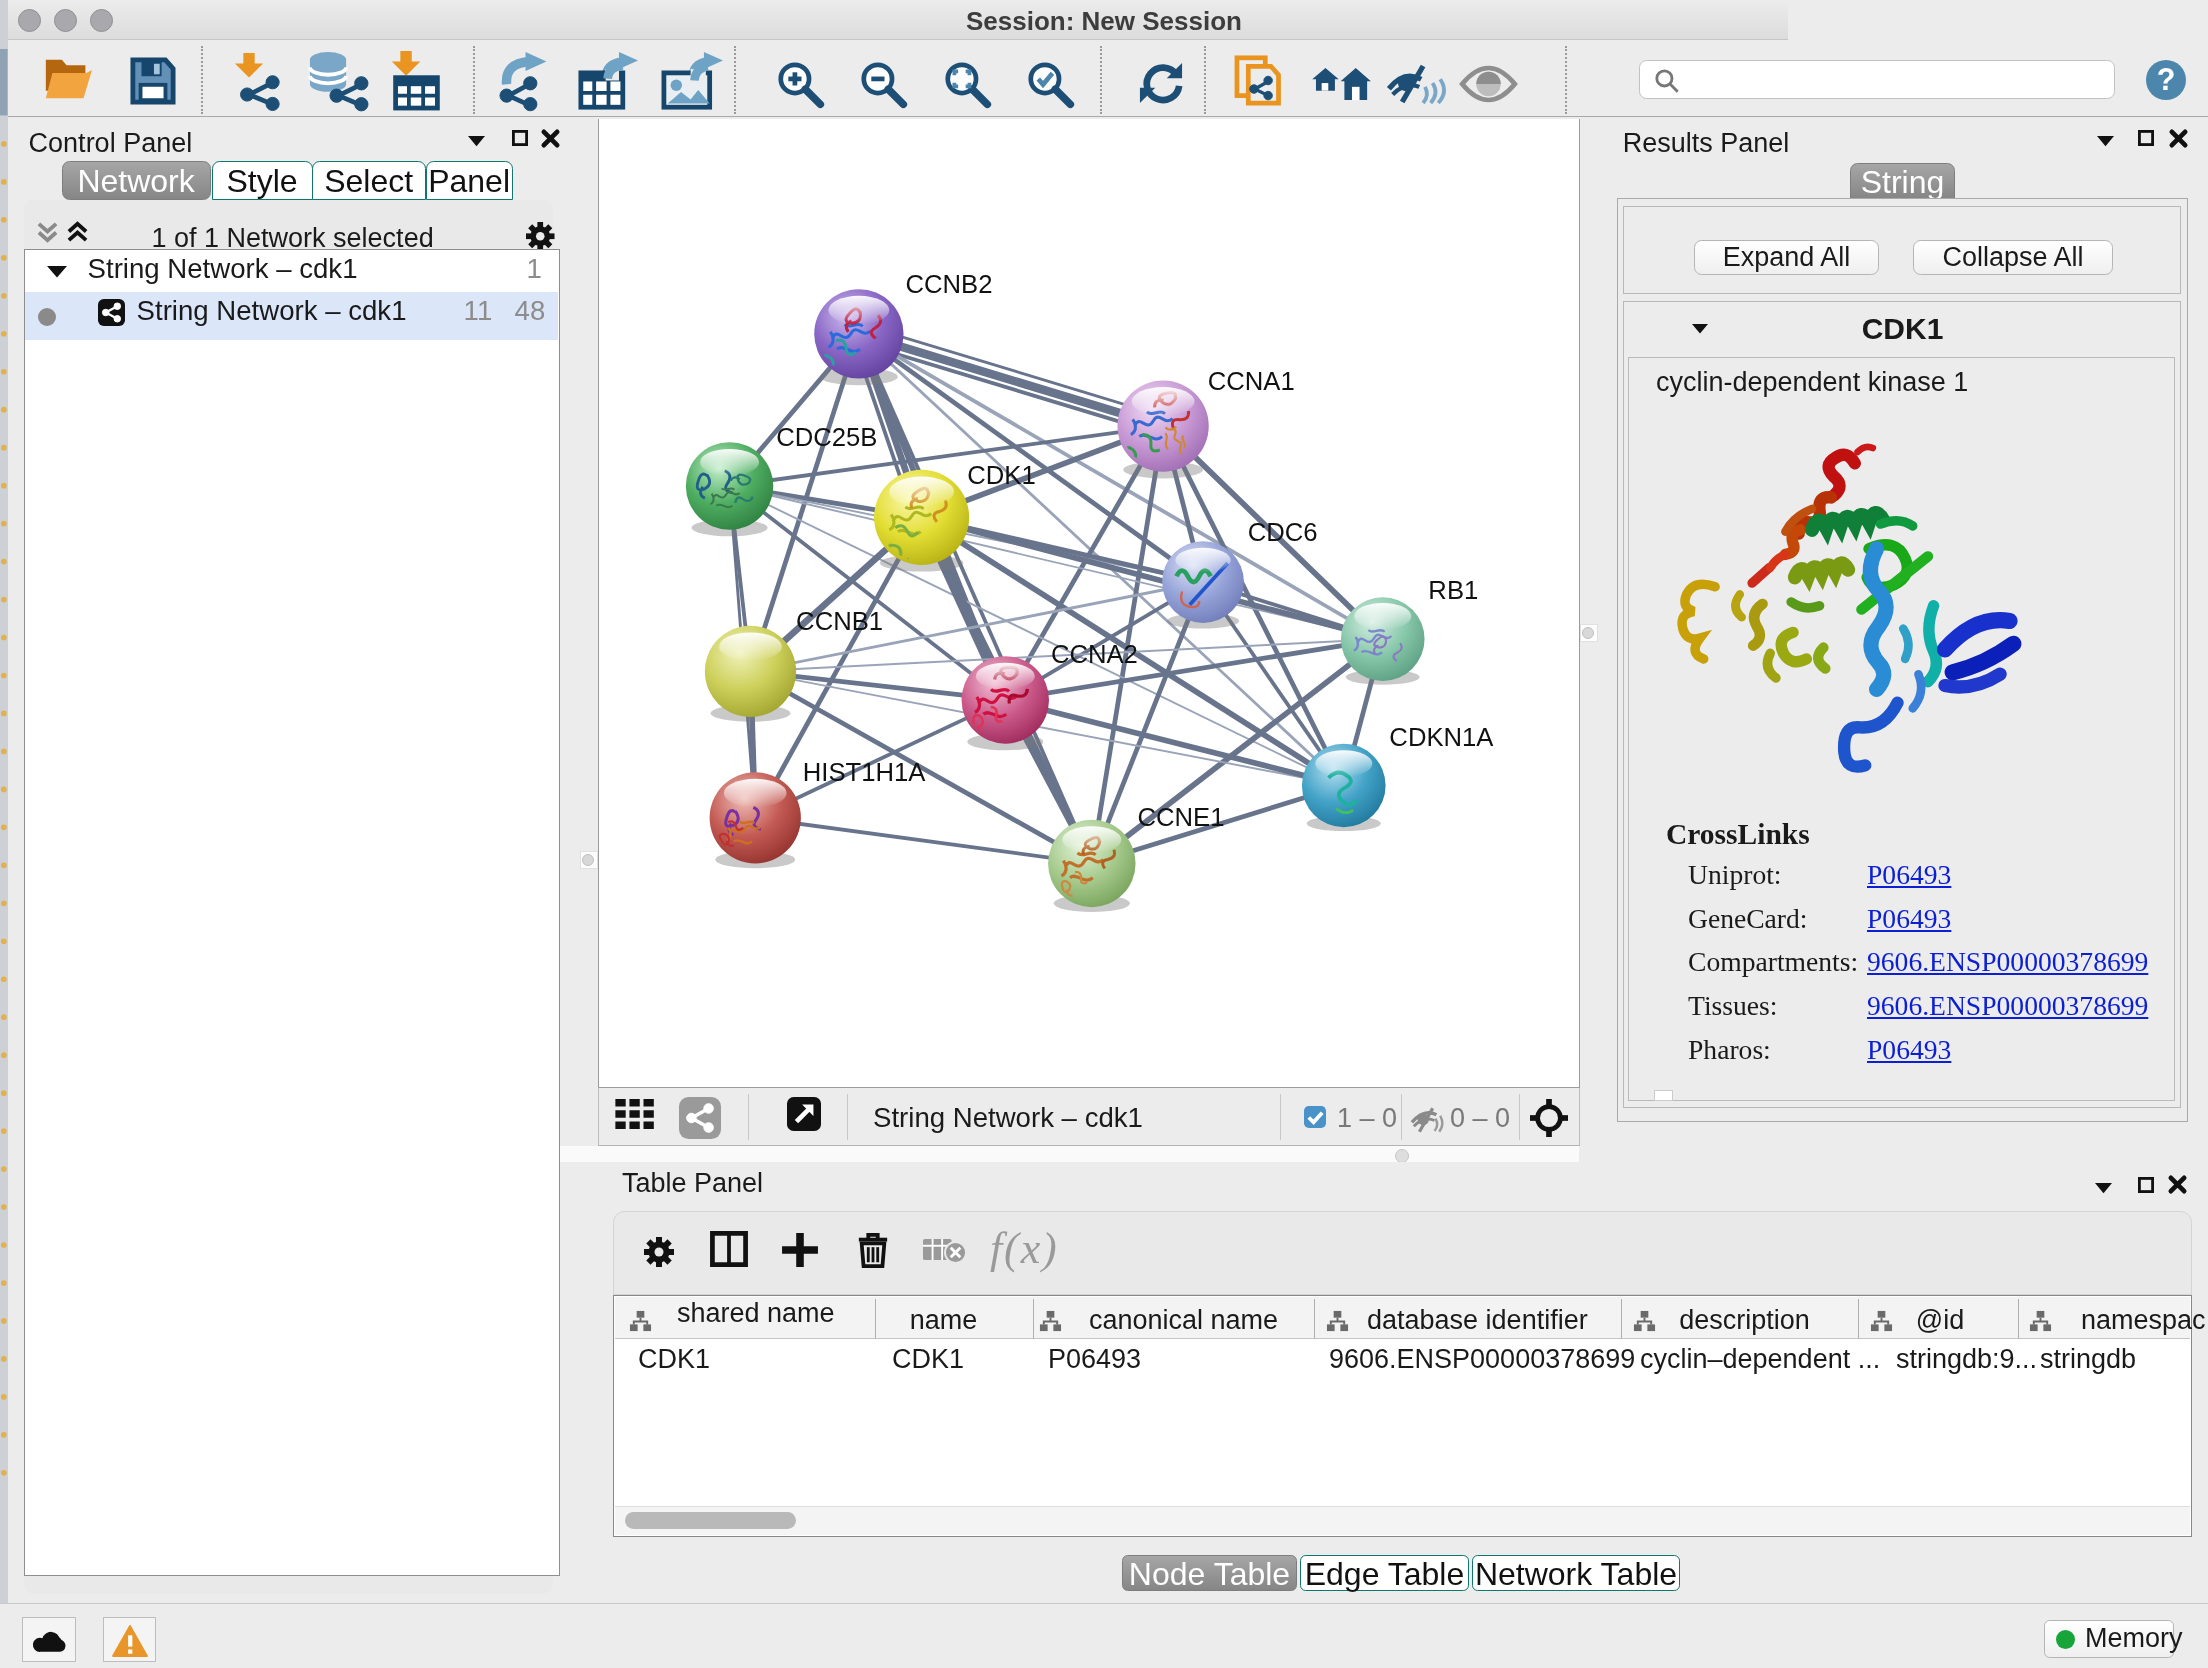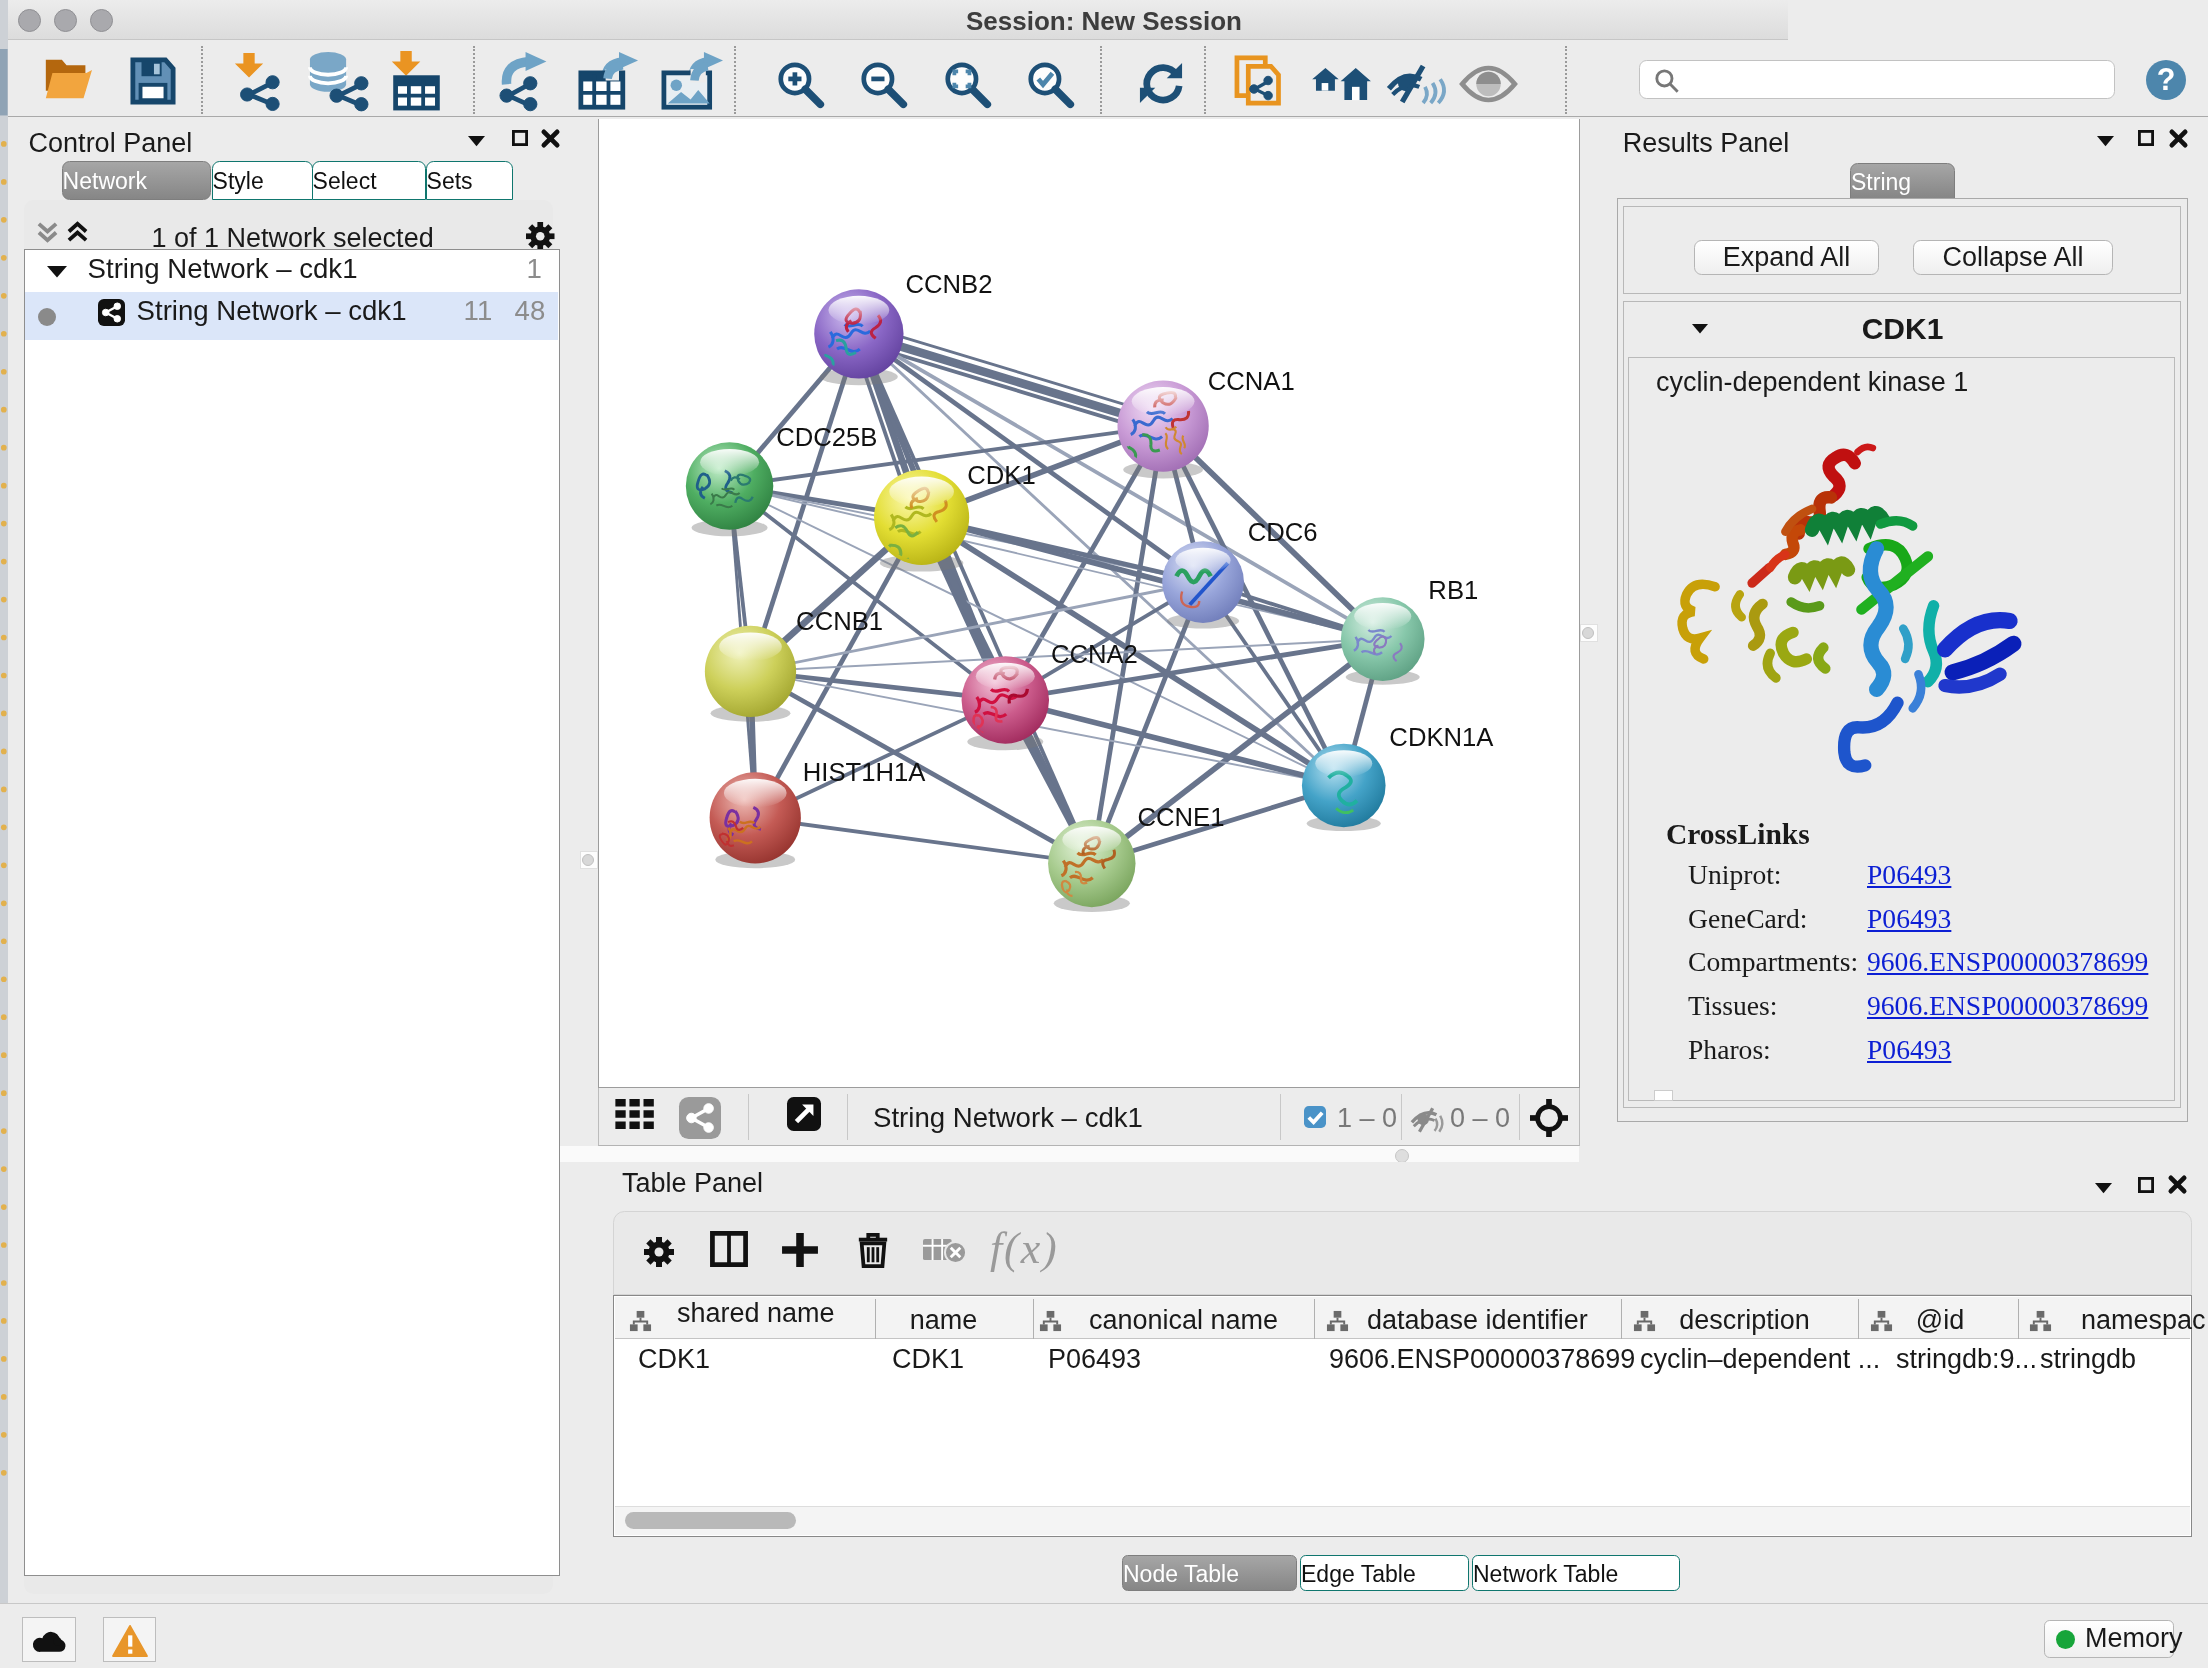--- a/index.html
+++ b/index.html
@@ -11,21 +11,21 @@
 .tl{position:absolute;top:8.6px;width:23px;height:23px;border-radius:50%;background:#a9a9ad;border:1px solid #909094}
 #wtitle{position:absolute;top:5.7px;left:0;width:2208px;text-align:center;font-size:26px;color:#3d3d3d;font-weight:bold}
 #toolbar{position:absolute;left:7.6px;top:40px;width:2201px;height:77px;background:#ececec;border-bottom:1.9px solid #a9a9a9}
 .vdots{position:absolute;top:5.7px;height:68px;width:0;border-left:2.9px dotted #9a9a9a}
 #search{position:absolute;left:1631px;top:20px;width:476px;height:39px;background:#fff;border:1.9px solid #c2c2c2;border-radius:7.6px}
 #sliver{position:absolute;left:0;top:0;width:7.6px;height:1668px;background:#cdd1d6}
 #cpanel{position:absolute;left:7.6px;top:118px;width:553px;height:1484px;background:#ececec}
 #cplist{position:absolute;left:16px;top:131px;width:536px;height:1327px;background:#fff;border:1.9px solid #8e8e8e}
 .seltab{background:linear-gradient(#a6a6a6,#868686);color:#fff;border:1px solid #7e7e7e}
 .whtab{background:#fff;color:#111;border:1px solid #0f766e}
-.tab{position:absolute;font-size:23px;text-align:left;border-radius:7.6px}
+.tab{position:absolute;font-size:32px;text-align:center;border-radius:7.6px}
 #canvas{position:absolute;left:598px;top:119px;width:982px;height:969px;background:#fff;border-left:1.9px solid #9c9c9c;border-right:1.9px solid #9c9c9c;border-bottom:1.9px solid #9c9c9c}
 #netbar{position:absolute;left:598px;top:1088px;width:982px;height:58px;background:#ececec;border-left:1.9px solid #bcbcbc;border-right:1.9px solid #bcbcbc;border-bottom:1.9px solid #b3b3b3}
 .vsep{position:absolute;top:5.7px;height:46px;width:0;border-left:1.9px solid #c8c8c8}
 #rpanel{position:absolute;left:1617px;top:118px;width:592px;height:1044px;background:#ececec}
 #tpanel{position:absolute;left:560px;top:1162px;width:1648px;height:439px;background:#ececec}
 #statusbar{position:absolute;left:0;top:1603px;width:2208px;height:66px;background:#ececec;border-top:1.9px solid #c8c8c8}
 .btn{position:absolute;background:linear-gradient(#ffffff,#efefef);border:1.9px solid #b5b5b5;border-radius:7.6px;text-align:center;font-size:27px}
 .link{color:#0c1fd4;text-decoration:underline}
 .serif{font-family:"Liberation Serif",serif}
 .hdrcell{position:absolute;font-size:27px;color:#1a1a1a;white-space:nowrap}
@@ -242,21 +242,21 @@
     </svg>
 <svg style="left:504px;top:12.4px" width="16" height="16" viewBox="0 0 17 17">
       <rect x="1.5" y="1.5" width="14" height="14" fill="none" stroke="#111" stroke-width="3"></rect>
     </svg>
 <svg style="left:533px;top:10.5px" width="19" height="19" viewBox="0 0 20 20">
       <path d="M3 3 L17 17 M17 3 L3 17" stroke="#111" stroke-width="5" stroke-linecap="round"></path>
     </svg>
 <div class="tab seltab" style="left:54px;top:43px;width:149px;height:39px;line-height:39px;border-radius:7.6px">Network</div>
 <div class="tab whtab" style="left:204px;top:43px;width:101px;height:39px;line-height:39px;border-radius:7.6px 7.6px 0 0">Style</div>
 <div class="tab whtab" style="left:304px;top:43px;width:114px;height:39px;line-height:39px;border-radius:7.6px 7.6px 0 0">Select</div>
-<div class="tab whtab" style="left:418px;top:43px;width:87px;height:39px;line-height:39px;border-radius:7.6px 7.6px 0 0">Sets</div>
+<div class="tab whtab" style="left:418px;top:43px;width:87px;height:39px;line-height:39px;border-radius:7.6px 7.6px 0 0">Panel</div>
 <div class="abs" style="left:16px;top:82px;width:529px;height:1394px;background:#e9e9e9;border-radius:9.5px"></div>
 <svg style="left:28.5px;top:104px" width="23" height="21" viewBox="0 0 24 22">
       <g stroke="#8a8a8a" stroke-width="4" fill="none">
         <path d="M3 2 l9 8 9 -8"></path>
         <path d="M3 11 l9 8 9 -8"></path>
       </g>
     </svg>
 <svg style="left:58px;top:104px" width="23" height="21" viewBox="0 0 24 22">
       <g stroke="#111" stroke-width="4" fill="none">
         <path d="M3 10 l9 -8 9 8"></path>

